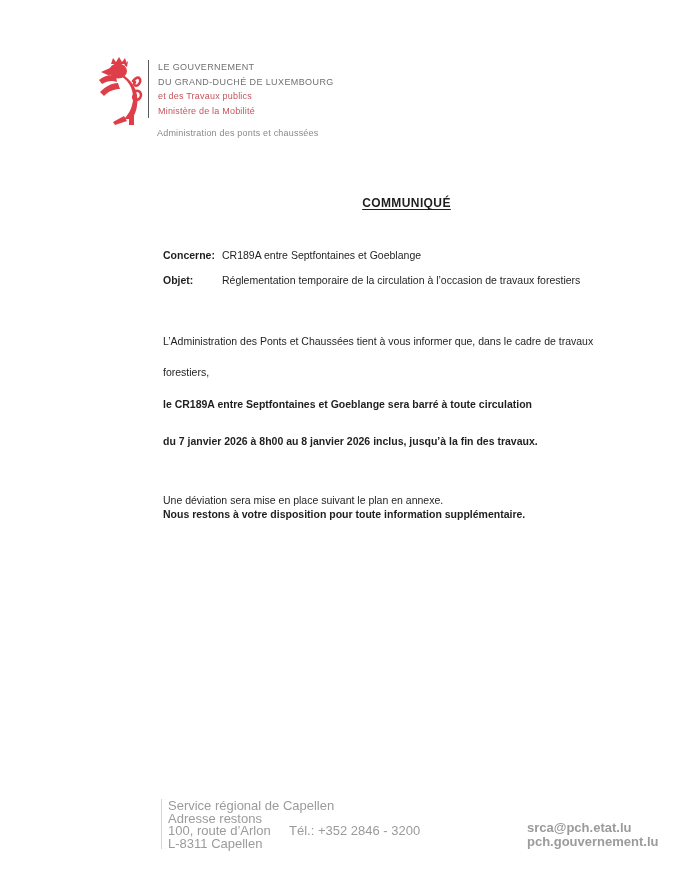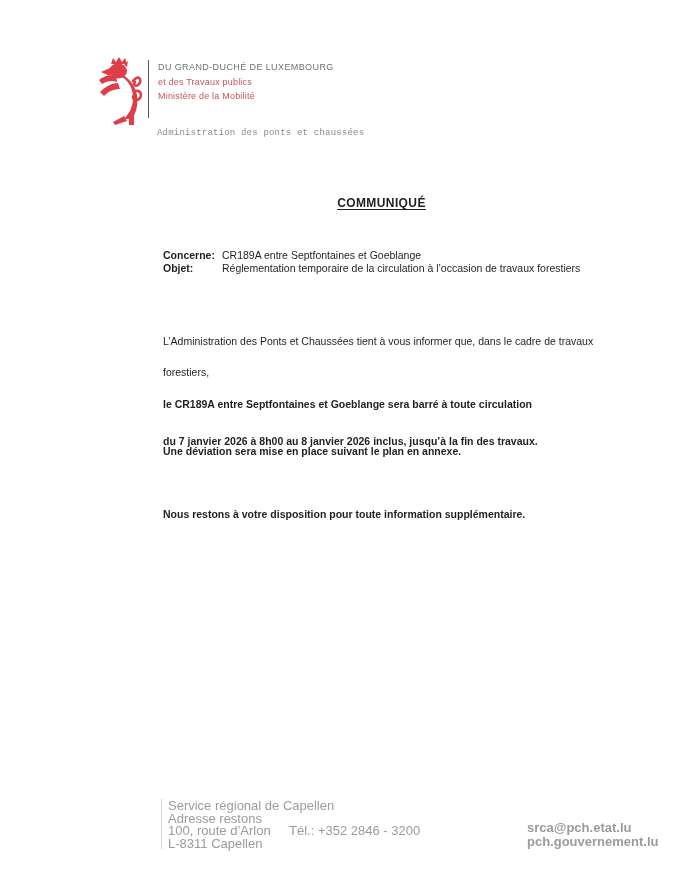--- a/index.html
+++ b/index.html
@@ -21,54 +21,54 @@
   }
   .logo-text {
     position: absolute; left: 158px; top: 60px;
     font-size: 9px; line-height: 14.5px; letter-spacing: 0.4px;
     color: #6f7072;
   }
   .logo-text .gov { color: #6f7072; }
   .logo-text .ministry { color: #c4545b; letter-spacing: 0.2px; }
   .administration {
     position: absolute; left: 157px; top: 128px;
-    font-size: 9px; letter-spacing: 0.2px; color: #8a8a8d; font-family: Liberation Mono, monospace;
+    font-size: 9px; letter-spacing: 0.2px; color: #8a8a8d;
   }
   .date-line {
     position: absolute; left: 163px; top: 59px; width: 450px;
     text-align: right; font-size: 10.5px; color: #222222;
   }
 
   
   .doc-title {
-    position: absolute; left: 154px; top: 196px; width: 455px;
+    position: absolute; left: 179px; top: 196px; width: 455px;
     text-align: center; font-size: 12px; font-weight: bold;
     letter-spacing: 0.4px; color: #1f1f1f;
     text-decoration: underline;
     text-underline-offset: 2px;
   }
 
   
   .meta {
     position: absolute; left: 163px; top: 249px; width: 470px;
-    display: grid; grid-template-columns: 59px 1fr; 
+    display: grid; grid-template-columns: 59px 1fr; row-gap: 12px;
     font-size: 10.5px; line-height: 13px; color: #1f1f1f;
   }
   .meta .label { font-weight: bold; }
 
   
   .para {
     position: absolute; left: 163px; width: 475px;
     font-size: 10.5px; line-height: 31px; color: #1f1f1f;
   }
   .para.bold { font-weight: bold; }
   .p1 { top: 326px; }
   .p2 { top: 389px; }
   .p3 { top: 426px; }
-  .p4 { top: 436px; font-weight: bold; }
+  .p4 { top: 485px; }
   .p5 { top: 499px; font-weight: bold; }
 
   
   .footer-rule {
     position: absolute; left: 161px; top: 799px;
     width: 1px; height: 50px; background: #d4d4d4;
   }
   .footer-col {
     position: absolute; font-size: 13px; line-height: 12.5px; color: #9b9b9b;
   }
@@ -96,20 +96,21 @@
       </g>
       <g fill="none" stroke="#dd3e47" stroke-width="2.6" stroke-linecap="round">
         <path d="M36 24 C 42 16, 46 24, 41 28 C 38 30, 36 27, 38 25"></path>
         <path d="M38 34 C 45 32, 46 41, 40 43 C 36 44, 35 39, 38 38"></path>
       </g>
     </svg>
   </div>
   <div class="logo-divider"></div>
 
   <div class="logo-text">
+    <div class="gov">LE GOUVERNEMENT</div>
     <div class="gov">DU GRAND-DUCHÉ DE LUXEMBOURG</div>
     <div class="ministry">et des Travaux publics</div>
     <div class="ministry">Ministère de la Mobilité</div>
   </div>
 
   <div class="administration">Administration des ponts et chaussées</div>
 
 
   <div class="doc-title">COMMUNIQUÉ</div>
 

